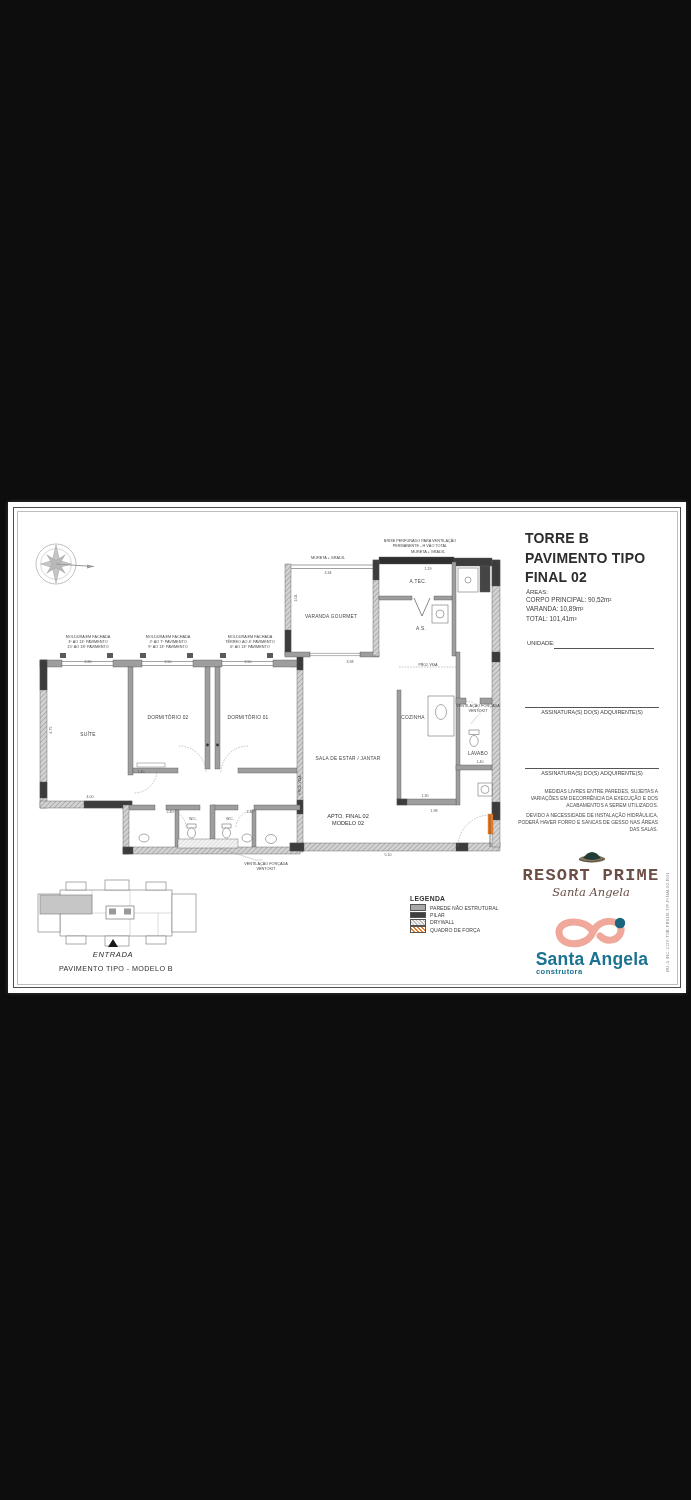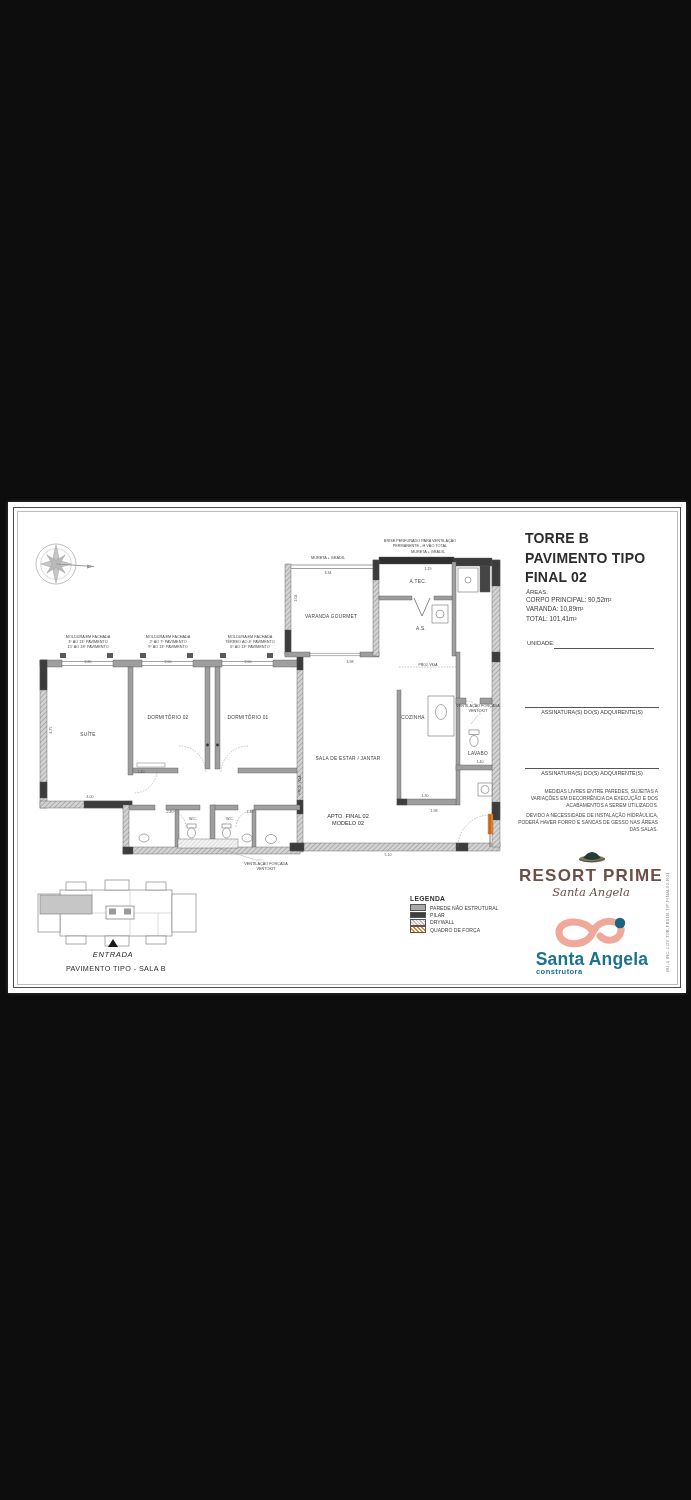--- a/index.html
+++ b/index.html
@@ -34,21 +34,21 @@
   .legend-row{display:flex;align-items:center;height:7.3px;}
   .legend-row .sw{width:14px;height:4.6px;margin-right:4px;border:0.5px solid #555;flex:0 0 auto;}
   .sw-parede{background:#a8a8a8;}
   .sw-pilar{background:#3f3f3f;}
   .sw-drywall{background:repeating-linear-gradient(45deg,#f2f2f2 0 1.5px,#bdbdbd 1.5px 2.5px);}
   .sw-quadro{background:repeating-linear-gradient(45deg,#ffffff 0 1.5px,#ed7d23 1.5px 3px);border-color:#b35a10;}
   .legend-row .lab{font-size:5.1px;color:#3d3d3d;white-space:nowrap;}
   .entrada-txt{position:absolute;left:105px;top:448px;transform:translateX(-50%);font-size:7.6px;color:#2c2c2c;letter-spacing:.6px;font-style:italic;}
   .keyplan-cap{position:absolute;left:108px;top:462px;transform:translateX(-50%);font-size:7.2px;color:#2c2c2c;letter-spacing:.4px;white-space:nowrap;}
   .rp-word{position:absolute;left:583px;top:364px;transform:translateX(-50%);
-    font-family:Liberation Sans, sans-serif;font-weight:bold;font-size:17px;letter-spacing:1.2px;
+    font-family:Liberation Mono, monospace;font-weight:bold;font-size:17px;letter-spacing:1.2px;
     color:#6b4f46;white-space:nowrap;}
   .rp-script{position:absolute;left:583px;top:383px;transform:translateX(-50%);
     font-family:"DejaVu Serif",serif;font-style:italic;font-size:11.5px;color:#6b4f46;white-space:nowrap;}
   .sa-word{position:absolute;left:584px;top:447px;transform:translateX(-50%);
     font-weight:bold;font-size:17.5px;color:#1c7391;letter-spacing:.2px;white-space:nowrap;}
   .sa-sub{position:absolute;left:528px;top:465px;font-weight:bold;font-size:7.6px;color:#1c7391;letter-spacing:.4px;}
   .side-code{position:absolute;left:659px;top:420px;transform:translate(-50%,-50%) rotate(-90deg);
     font-size:4.2px;color:#8a8a8a;letter-spacing:.35px;white-space:nowrap;}
 </style>
 </head>
@@ -329,21 +329,21 @@
       <span class="sw sw-drywall"></span>
       <span class="lab">DRYWALL</span>
     </div>
     <div class="legend-row">
       <span class="sw sw-quadro"></span>
       <span class="lab">QUADRO DE FORÇA</span>
     </div>
   </div>
 
   <div class="entrada-txt">ENTRADA</div>
-  <div class="keyplan-cap">PAVIMENTO TIPO  - SALA B</div>
+  <div class="keyplan-cap">PAVIMENTO TIPO  - MODELO B</div>
 
   <div class="rp-word">RESORT PRIME</div>
   <div class="rp-script">Santa Angela</div>
   <div class="sa-word">Santa Angela</div>
   <div class="sa-sub">construtora</div>
 
   <div class="side-code">BU-3 INC-COV-T0B-FB01B-TIP-FINAL02-R01</div>
 </div>
 
 </body></html>

